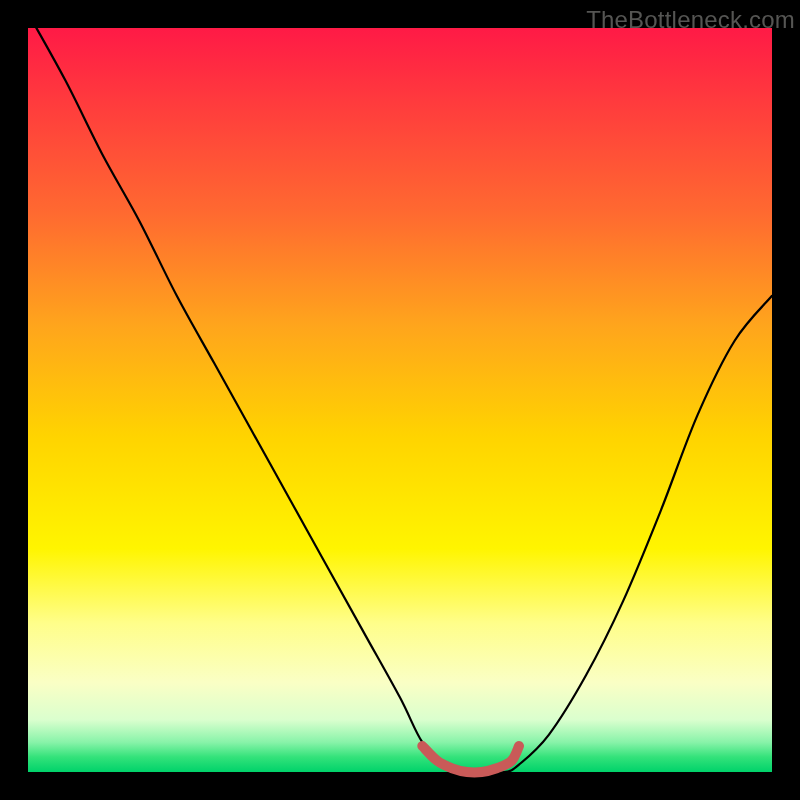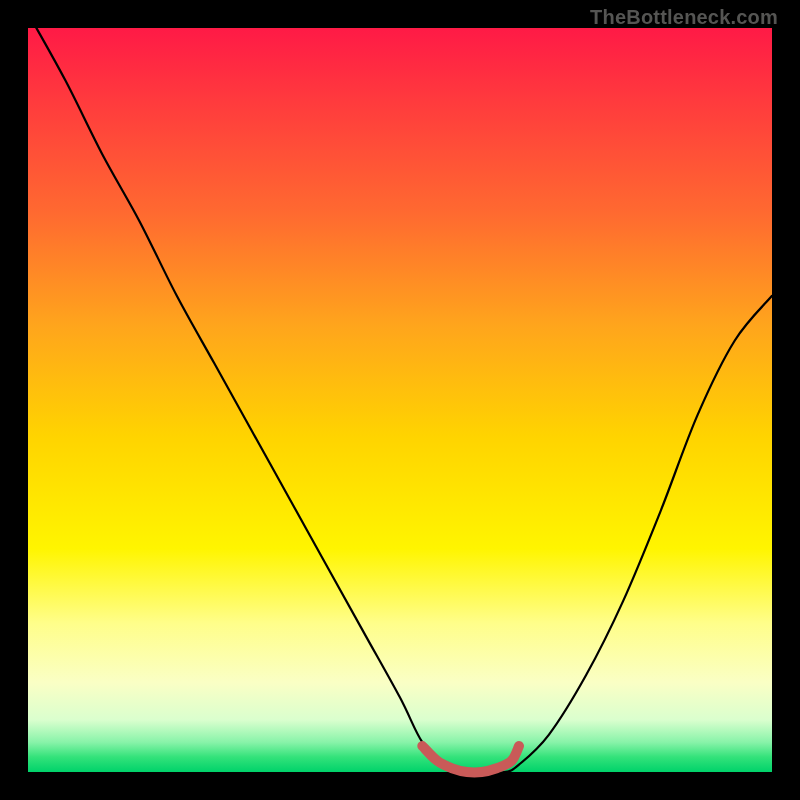--- a/index.html
+++ b/index.html
@@ -7,24 +7,24 @@
     width: 800px;
     height: 800px;
     background: #000;
     position: relative;
     font-family: Arial, Helvetica, sans-serif;
     overflow: hidden;
   }
   .watermark {
     position: absolute;
     top: 6px;
-    right: 22px;
+    right: 5px;
     color: #555553;
-    font-size: 20px;
-    font-weight: 700;
+    font-size: 24px;
+    font-weight: 400;
     z-index: 50;
     letter-spacing: 0.2px;
   }
   .plot {
     position: absolute;
     left: 28px;
     top: 28px;
     width: 744px;
     height: 744px;
     background: linear-gradient(to bottom,

